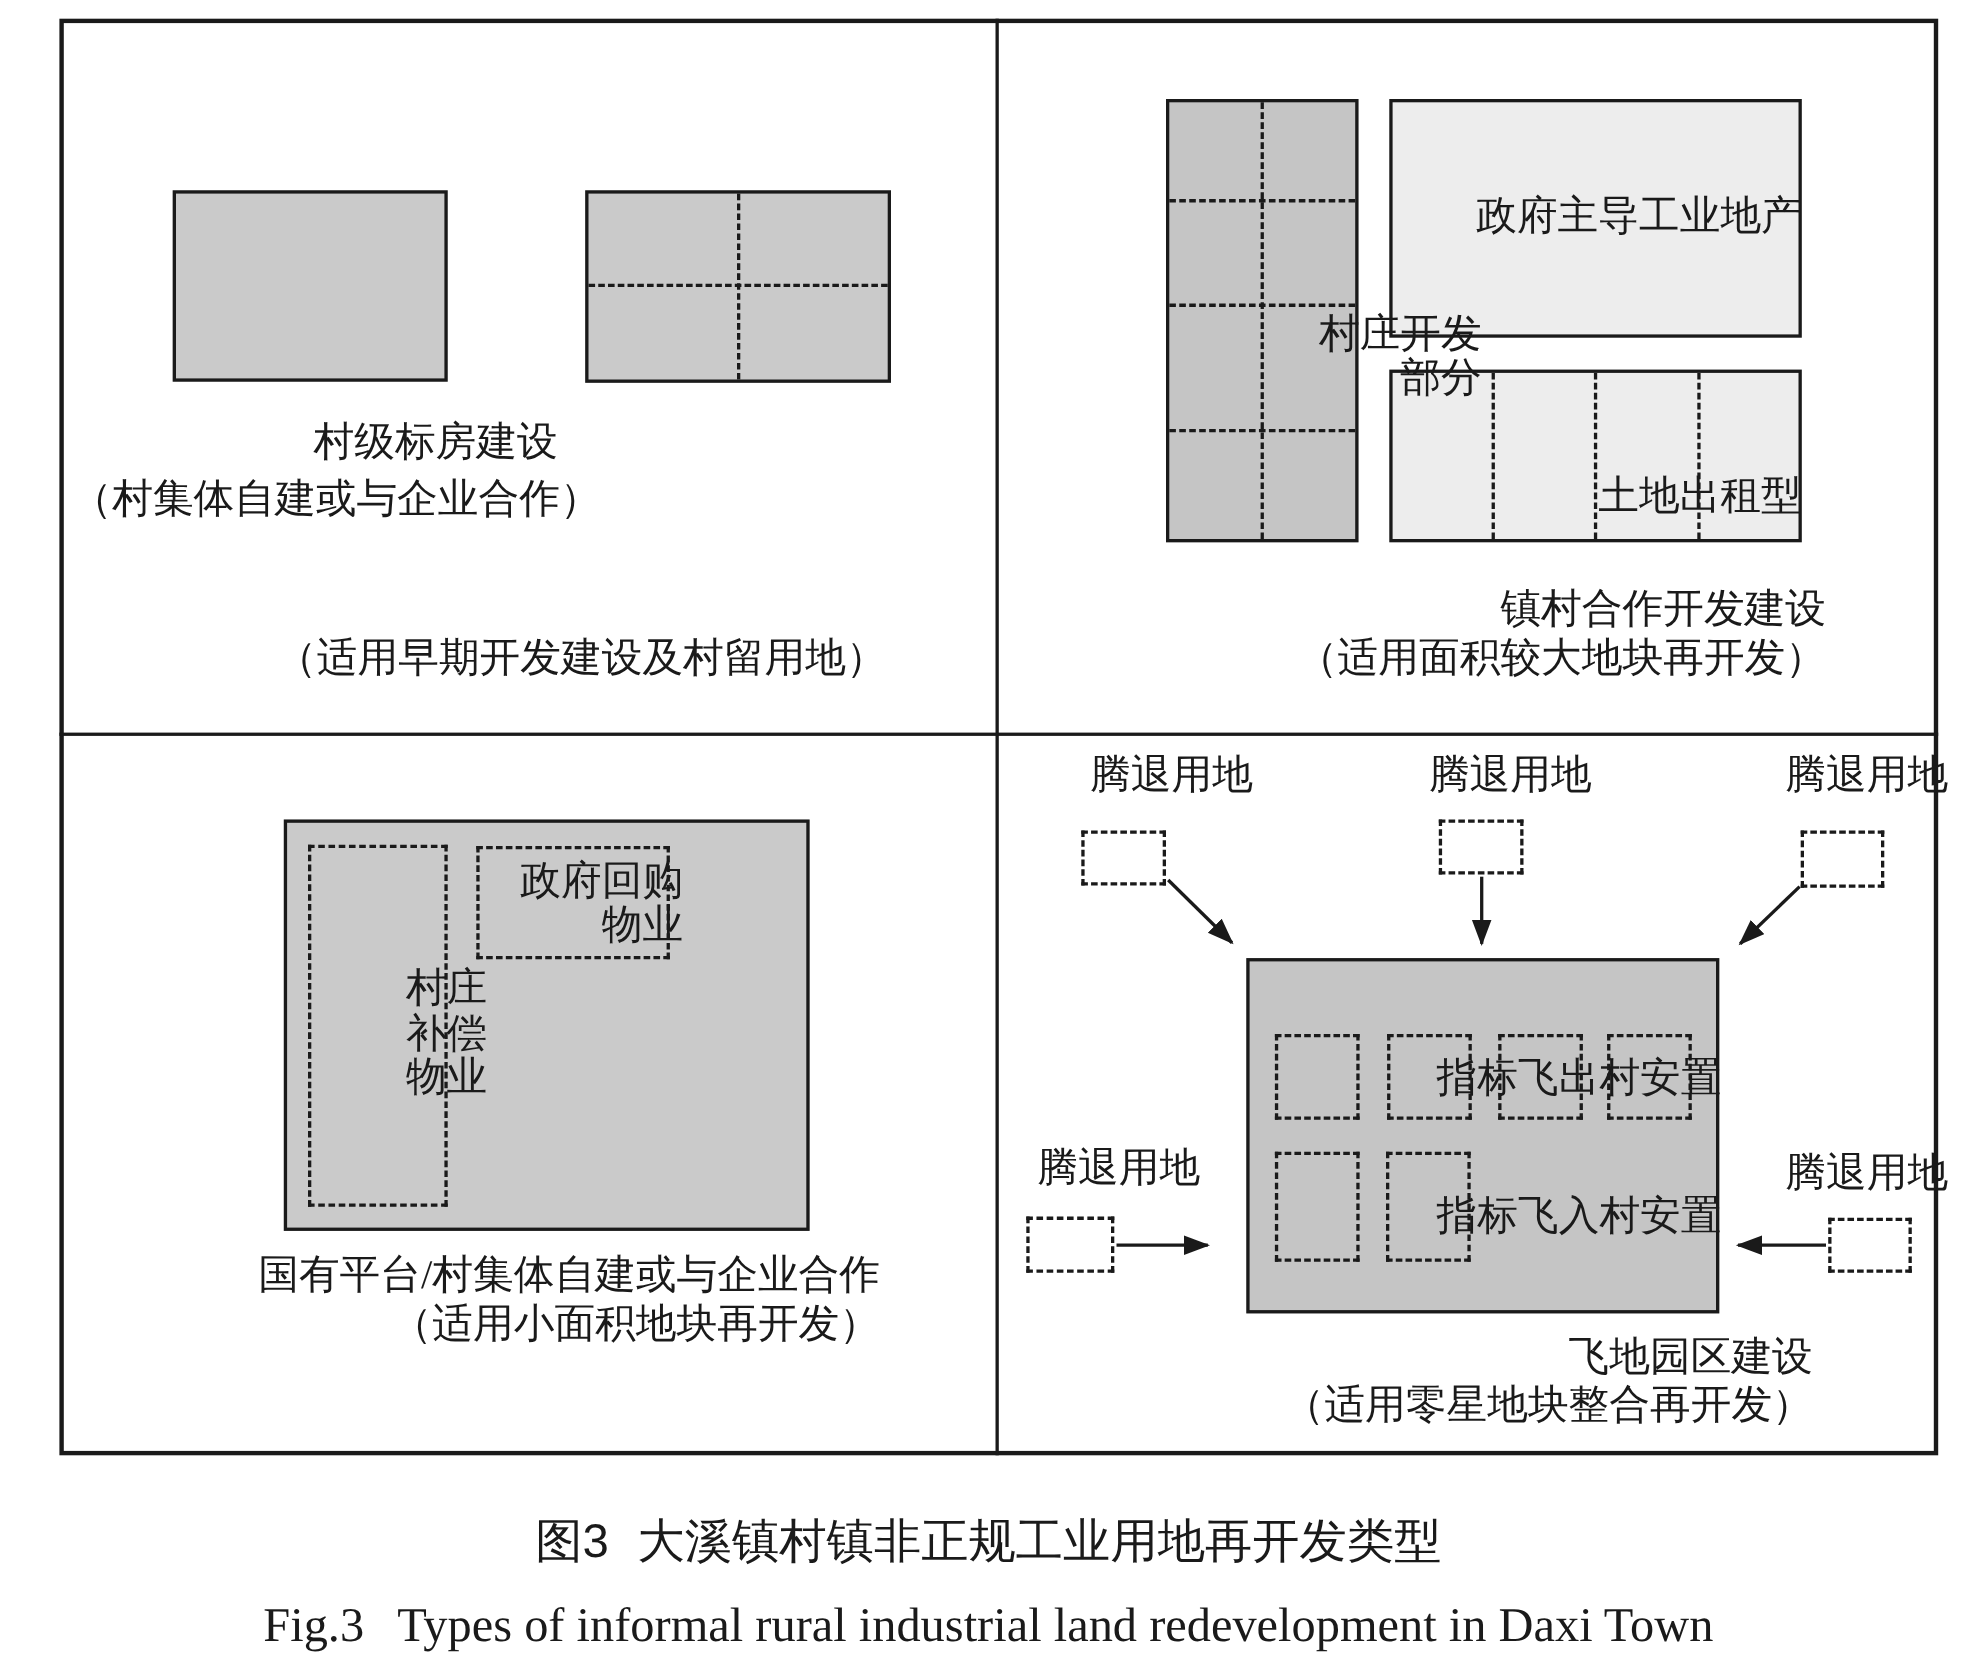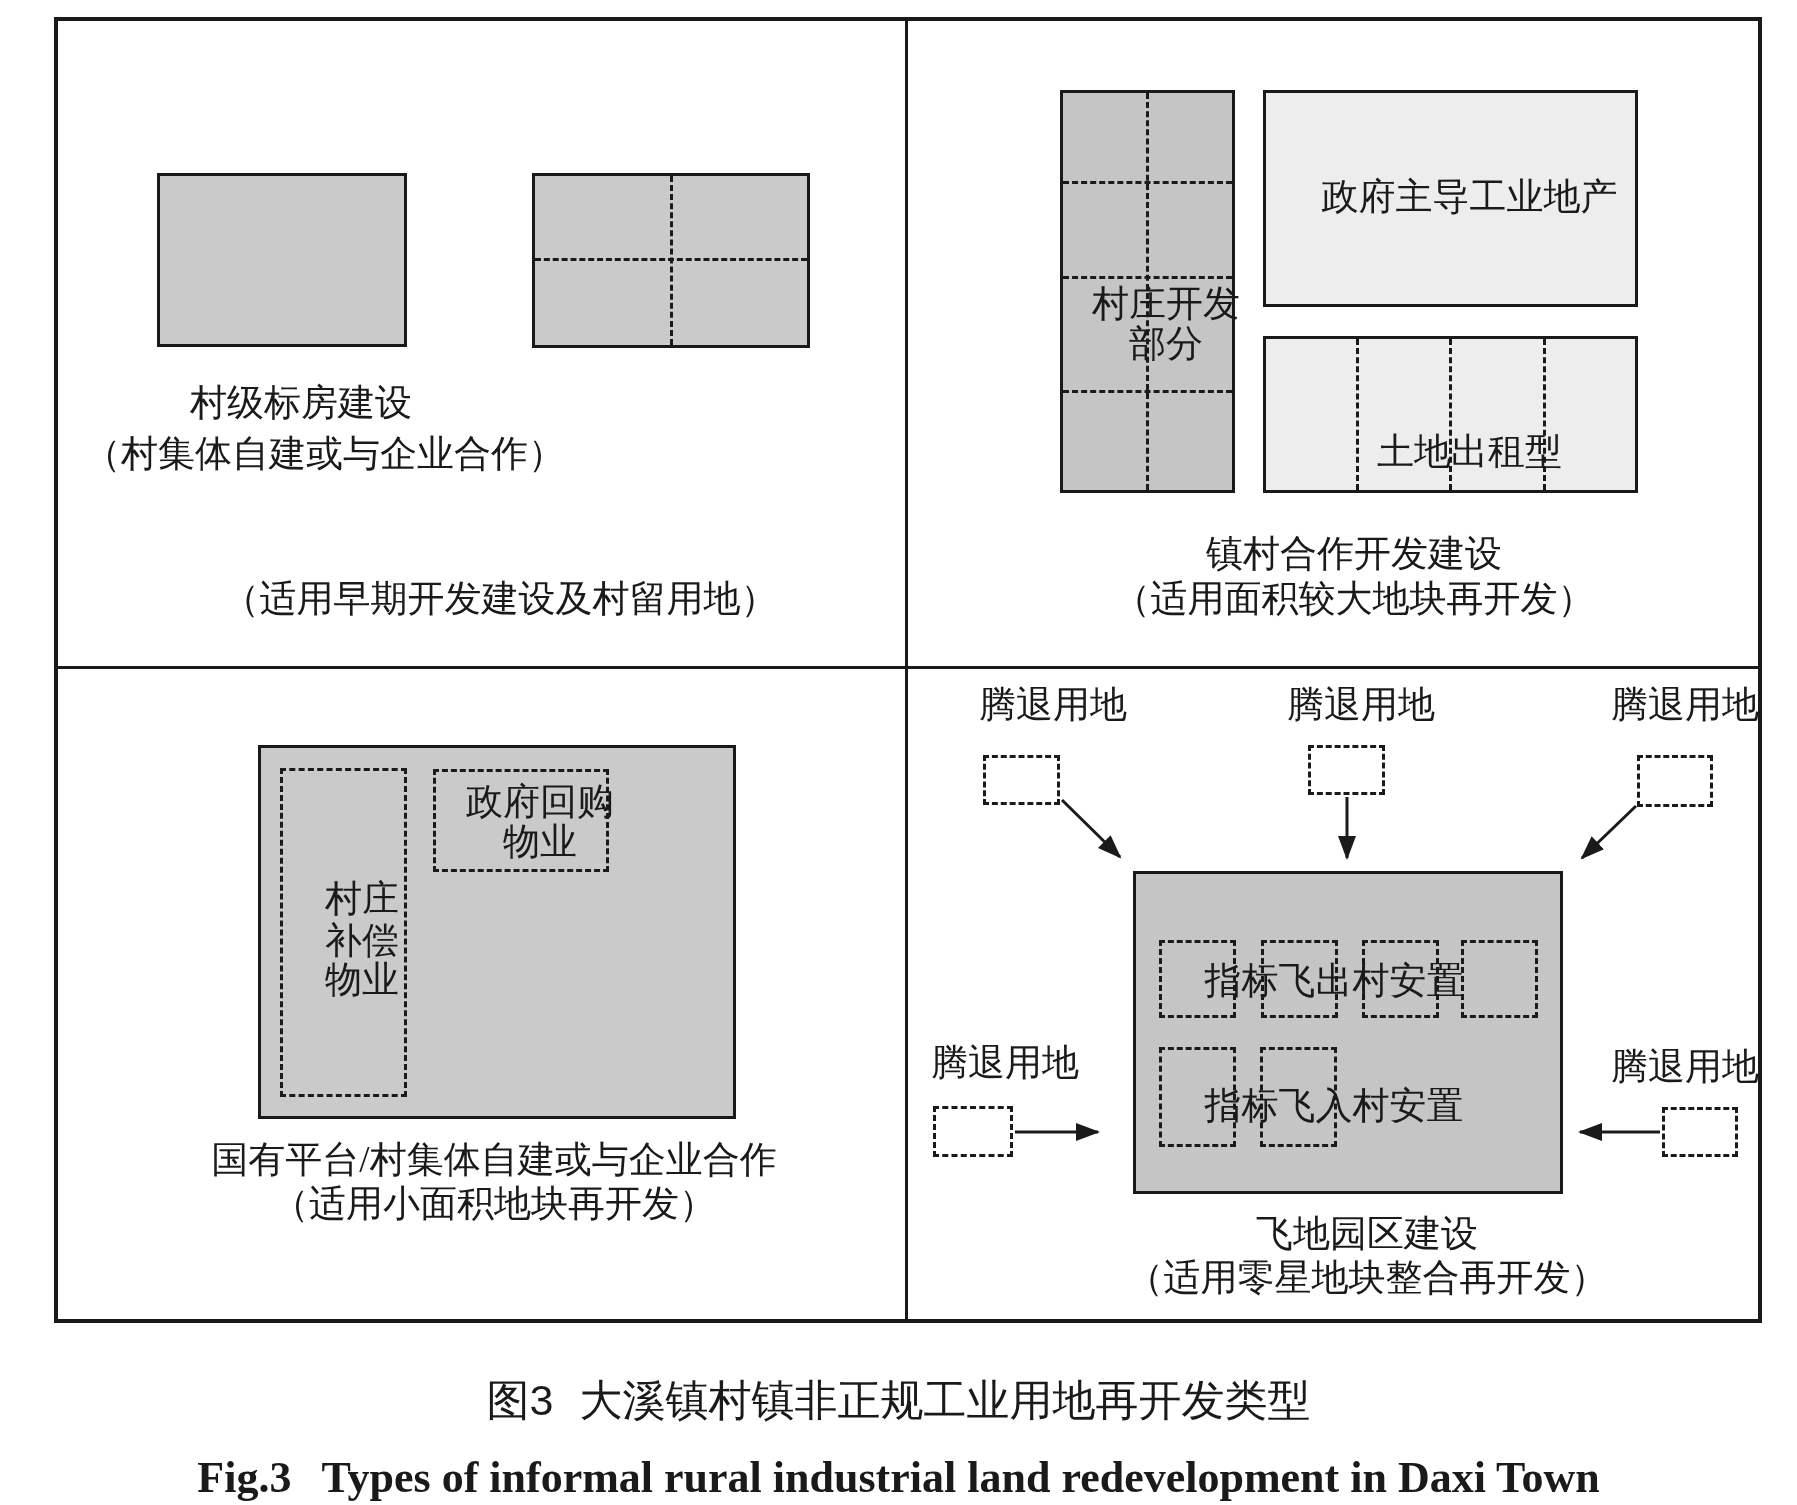--- a/index.html
+++ b/index.html
@@ -8,26 +8,26 @@
   .canvas > div { position:absolute; box-sizing:border-box; }
   .frame  { border:4px solid #1a1a1a; background:transparent; }
   .vdiv   { width:3px; background:#1a1a1a; }
   .hdiv   { height:3px; background:#1a1a1a; }
   .grect  { background:#cacaca; border:3px solid #1a1a1a; z-index:1; }
   .grect.dark { background:#c5c5c5; }
   .lrect  { background:#ededed; border:3px solid #1a1a1a; z-index:1; }
   .dash-box { border:3px dashed #1a1a1a; background:transparent; z-index:3; }
   .dashv  { width:0; border-left:3px dashed #1a1a1a; z-index:2; }
   .dashh  { height:0; border-top:3px dashed #1a1a1a; z-index:2; }
-  .t      { font-size:37px; line-height:1.1; text-align:center; white-space:nowrap; z-index:4;margin-left:19px; }
+  .t      { font-size:37px; line-height:1.1; text-align:right; white-space:nowrap; z-index:4; }
   .arrows { position:absolute; left:0; top:0; z-index:5; pointer-events:none; }
   .figcap-zh { display:flex; justify-content:center; gap:26px; width:1797px;
                font-family:"Liberation Sans", sans-serif; font-weight:normal; font-size:43px; z-index:4; }
   .figcap-en { display:flex; justify-content:center; gap:30px; width:1797px;
-               font-family:"Liberation Serif", serif; font-weight:bold; font-size:44px; z-index:4; }
+               font-family:"Liberation Serif", serif; font-weight:normal; font-size:44px; z-index:4; }
 </style>
 </head>
 <body>
 
 <div class="canvas">
 
   <div class="frame" style="left:54px;top:17px;width:1708px;height:1306px"></div>
   <div class="vdiv" style="left:905px;top:17px;height:1306px"></div>
   <div class="hdiv" style="left:54px;top:666px;width:1708px"></div>
 

